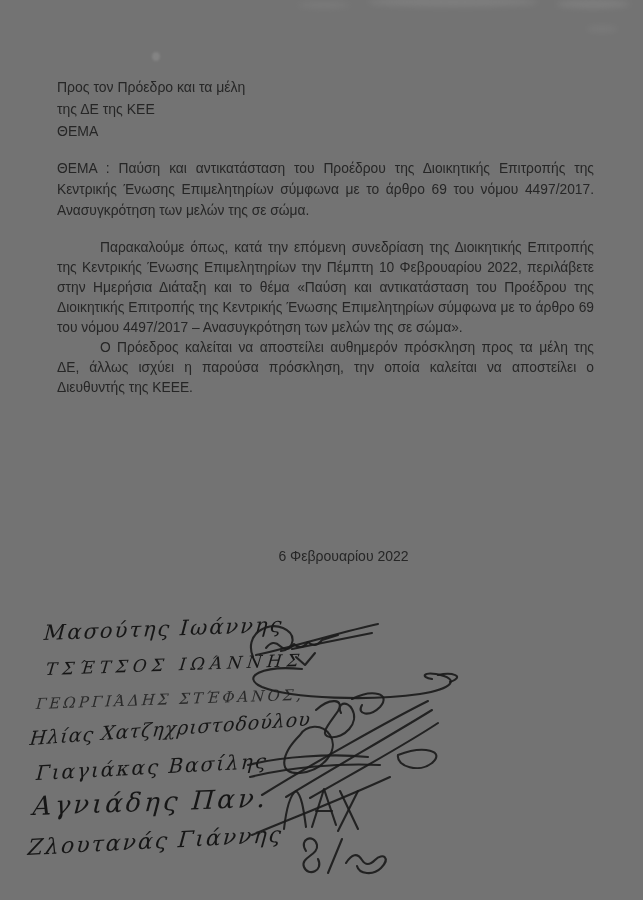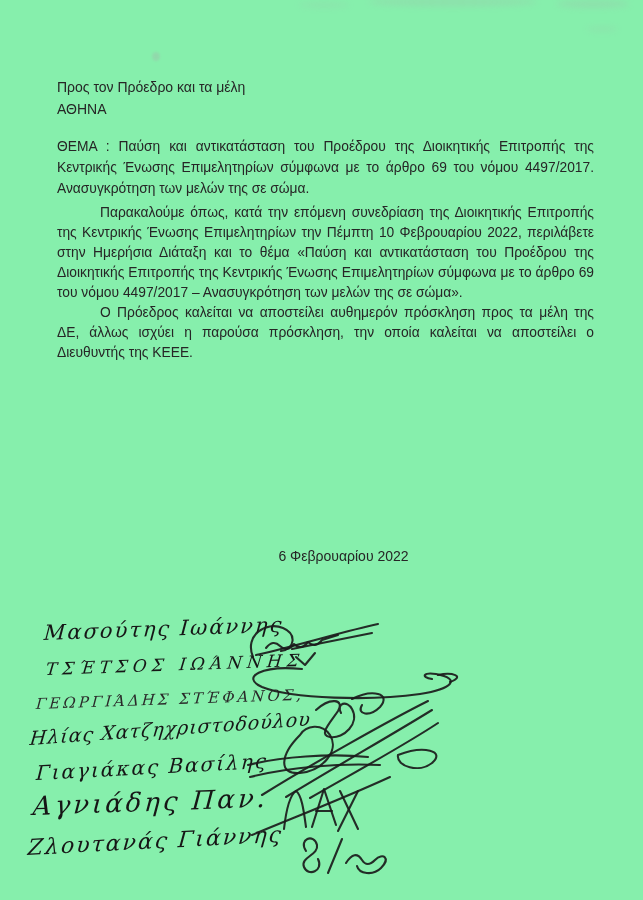--- a/index.html
+++ b/index.html
@@ -1,37 +1,37 @@
 <!DOCTYPE html>
 <html><head>
 <meta charset="utf-8">
 <style>
   html, body { margin: 0; padding: 0; background: #ffffff; }
   .page {
     position: relative;
     width: 643px;
     height: 900px;
-    background: #86efac;
+    background: #737373;
     font-family: "Liberation Sans", sans-serif;
     color: #262626;
     overflow: hidden;
   }
   .content {
     position: absolute;
     left: 57px;
     top: 76px;
     width: 537px;
   }
   .recipient div {
     font-size: 14px;
     line-height: 22px;
     font-weight: 500;
   }
   .subject {
-    margin: 16px 0 4px 0;
+    margin: 16px 0 17px 0;
     font-size: 13.8px;
     line-height: 21px;
     text-align: justify;
     font-weight: 500;
   }
   .bodytext { }
   .bodytext p {
     margin: 0;
     font-size: 13.8px;
     line-height: 20px;
@@ -113,21 +113,22 @@
 
   <div class="smudge sm1"></div>
   <div class="smudge sm2"></div>
   <div class="smudge sm3"></div>
   <div class="smudge sm4"></div>
   <div class="smudge sm5"></div>
 
   <div class="content">
     <div class="recipient">
       <div>Προς τον Πρόεδρο και τα μέλη</div>
-      <div>ΑΘΗΝΑ</div>
+      <div>της ΔΕ της ΚΕΕ</div>
+      <div>ΘΕΜΑ</div>
     </div>
 
     <p class="subject">ΘΕΜΑ : Παύση και αντικατάσταση του Προέδρου της Διοικητικής Επιτροπής της Κεντρικής Ένωσης Επιμελητηρίων σύμφωνα με το άρθρο 69 του νόμου 4497/2017. Ανασυγκρότηση των μελών της σε σώμα.</p>
 
     <div class="bodytext">
       <p>Παρακαλούμε όπως, κατά την επόμενη συνεδρίαση της Διοικητικής Επιτροπής της Κεντρικής Ένωσης Επιμελητηρίων την Πέμπτη 10 Φεβρουαρίου 2022, περιλάβετε στην Ημερήσια Διάταξη και το θέμα «Παύση και αντικατάσταση του Προέδρου της Διοικητικής Επιτροπής της Κεντρικής Ένωσης Επιμελητηρίων σύμφωνα με το άρθρο 69 του νόμου 4497/2017 – Ανασυγκρότηση των μελών της σε σώμα».</p>
       <p>Ο Πρόεδρος καλείται να αποστείλει αυθημερόν πρόσκληση προς τα μέλη της ΔΕ, άλλως ισχύει η παρούσα πρόσκληση, την οποία καλείται να αποστείλει ο Διευθυντής της ΚΕΕΕ.</p>
     </div>
   </div>
 

